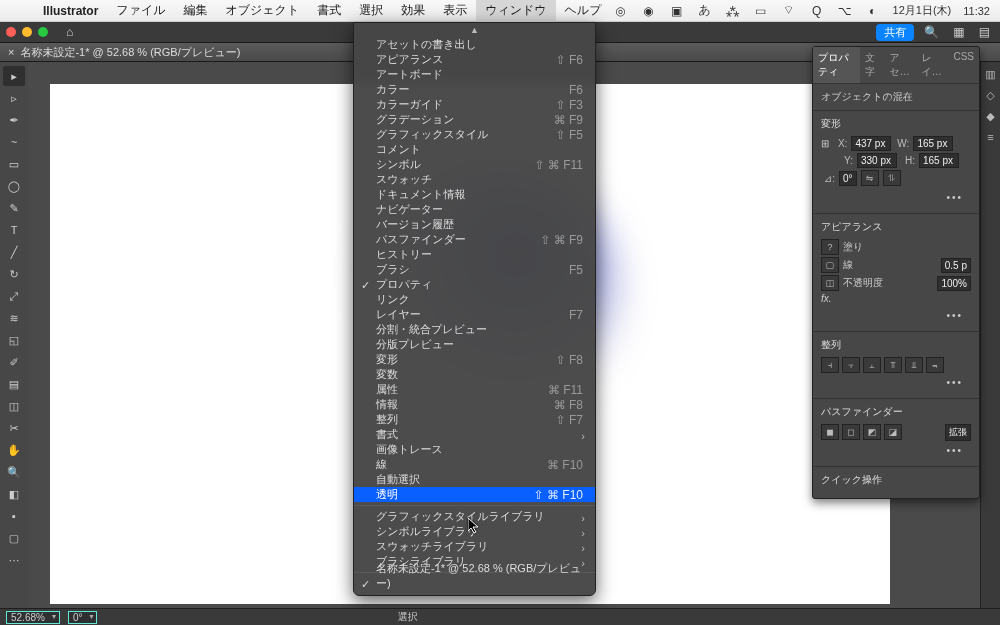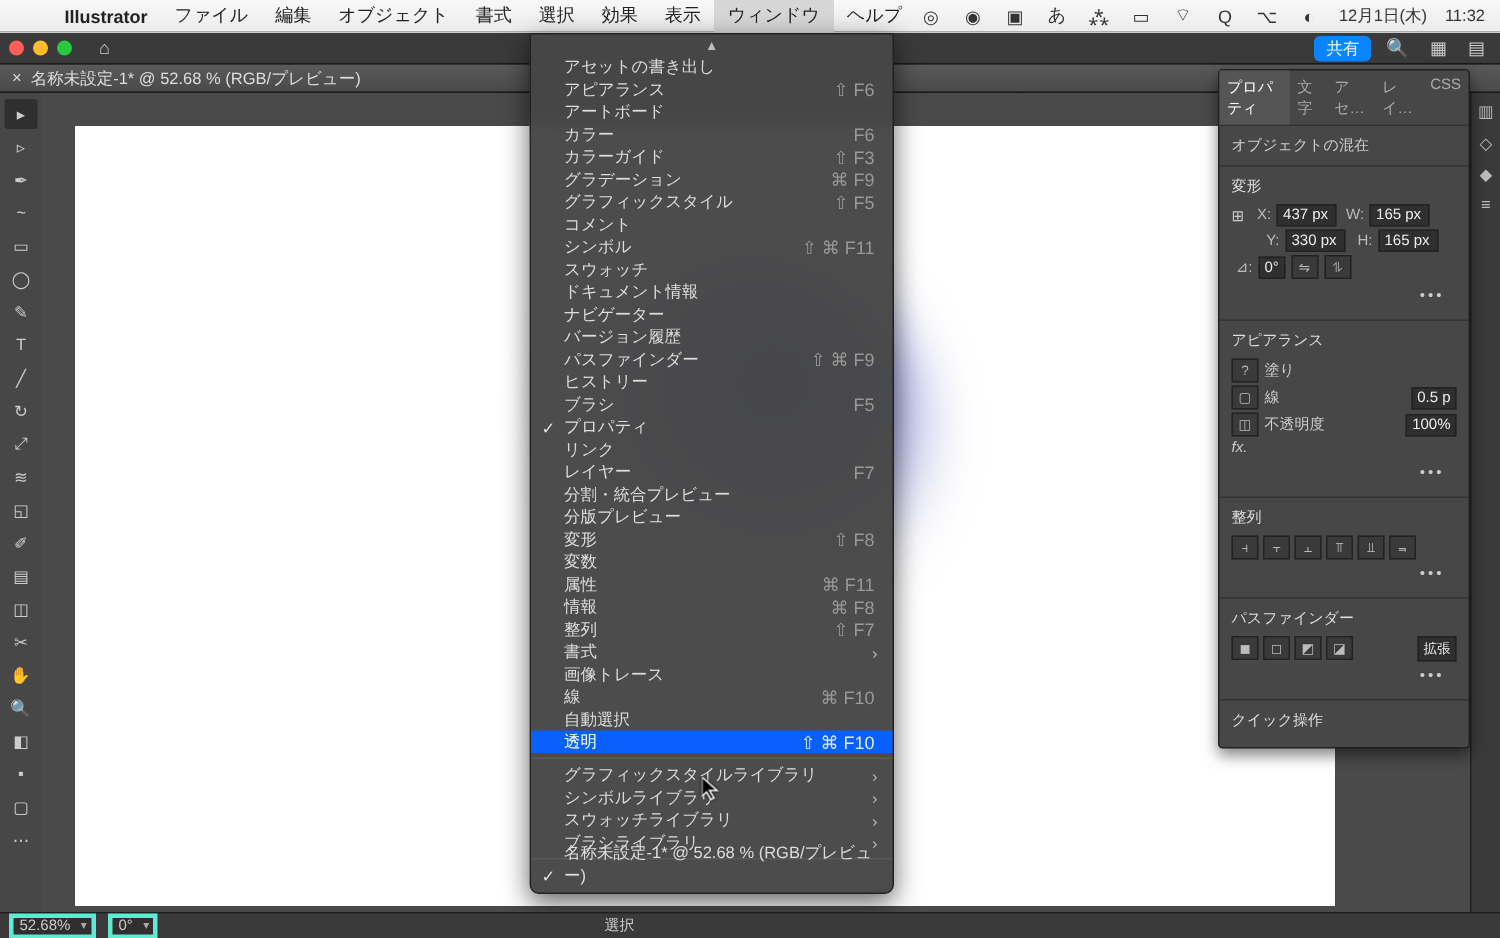--- a/index.html
+++ b/index.html
@@ -69,21 +69,21 @@
 .dropdown .mi.highlight { background:#0a5fff; color:#fff;}
 .dropdown .mi.highlight .sc { color:#e0ecff;}
 .dropdown .mi .chk { position:absolute; left:7px; }
 .dropdown .sep { height:1px; background:#5a5a5a; margin:3px 0;}
 
 .cursor { position:absolute; left:468px; top:518px; width:12px; height:16px; z-index:50; pointer-events:none;}
 .cursor svg { filter: drop-shadow(0 0 1px #000);}
 
 
 .status { position:absolute; bottom:0; left:0; right:0; height:17px; background:#3a3a3a; border-top:1px solid #1e1e1e; display:flex; align-items:center; font-size:10px; color:#ccc; padding:0 6px; gap:8px;}
-.status .dd2 { background:#2f2f2f; border:3px solid #5eead4; padding:0 14px 0 4px; position:relative;}
+.status .dd2 { background:#2f2f2f; border:1px solid #5eead4; padding:0 14px 0 4px; position:relative;}
 .status .dd2::after{content:"▾"; position:absolute; right:3px; font-size:8px; color:#aaa;}
 </style>
 </head>
 <body>
 
 <div class="menubar">
   <span class="apple"></span>
   <div class="menu app">Illustrator</div>
   <div class="menu">ファイル</div>
   <div class="menu">編集</div>

